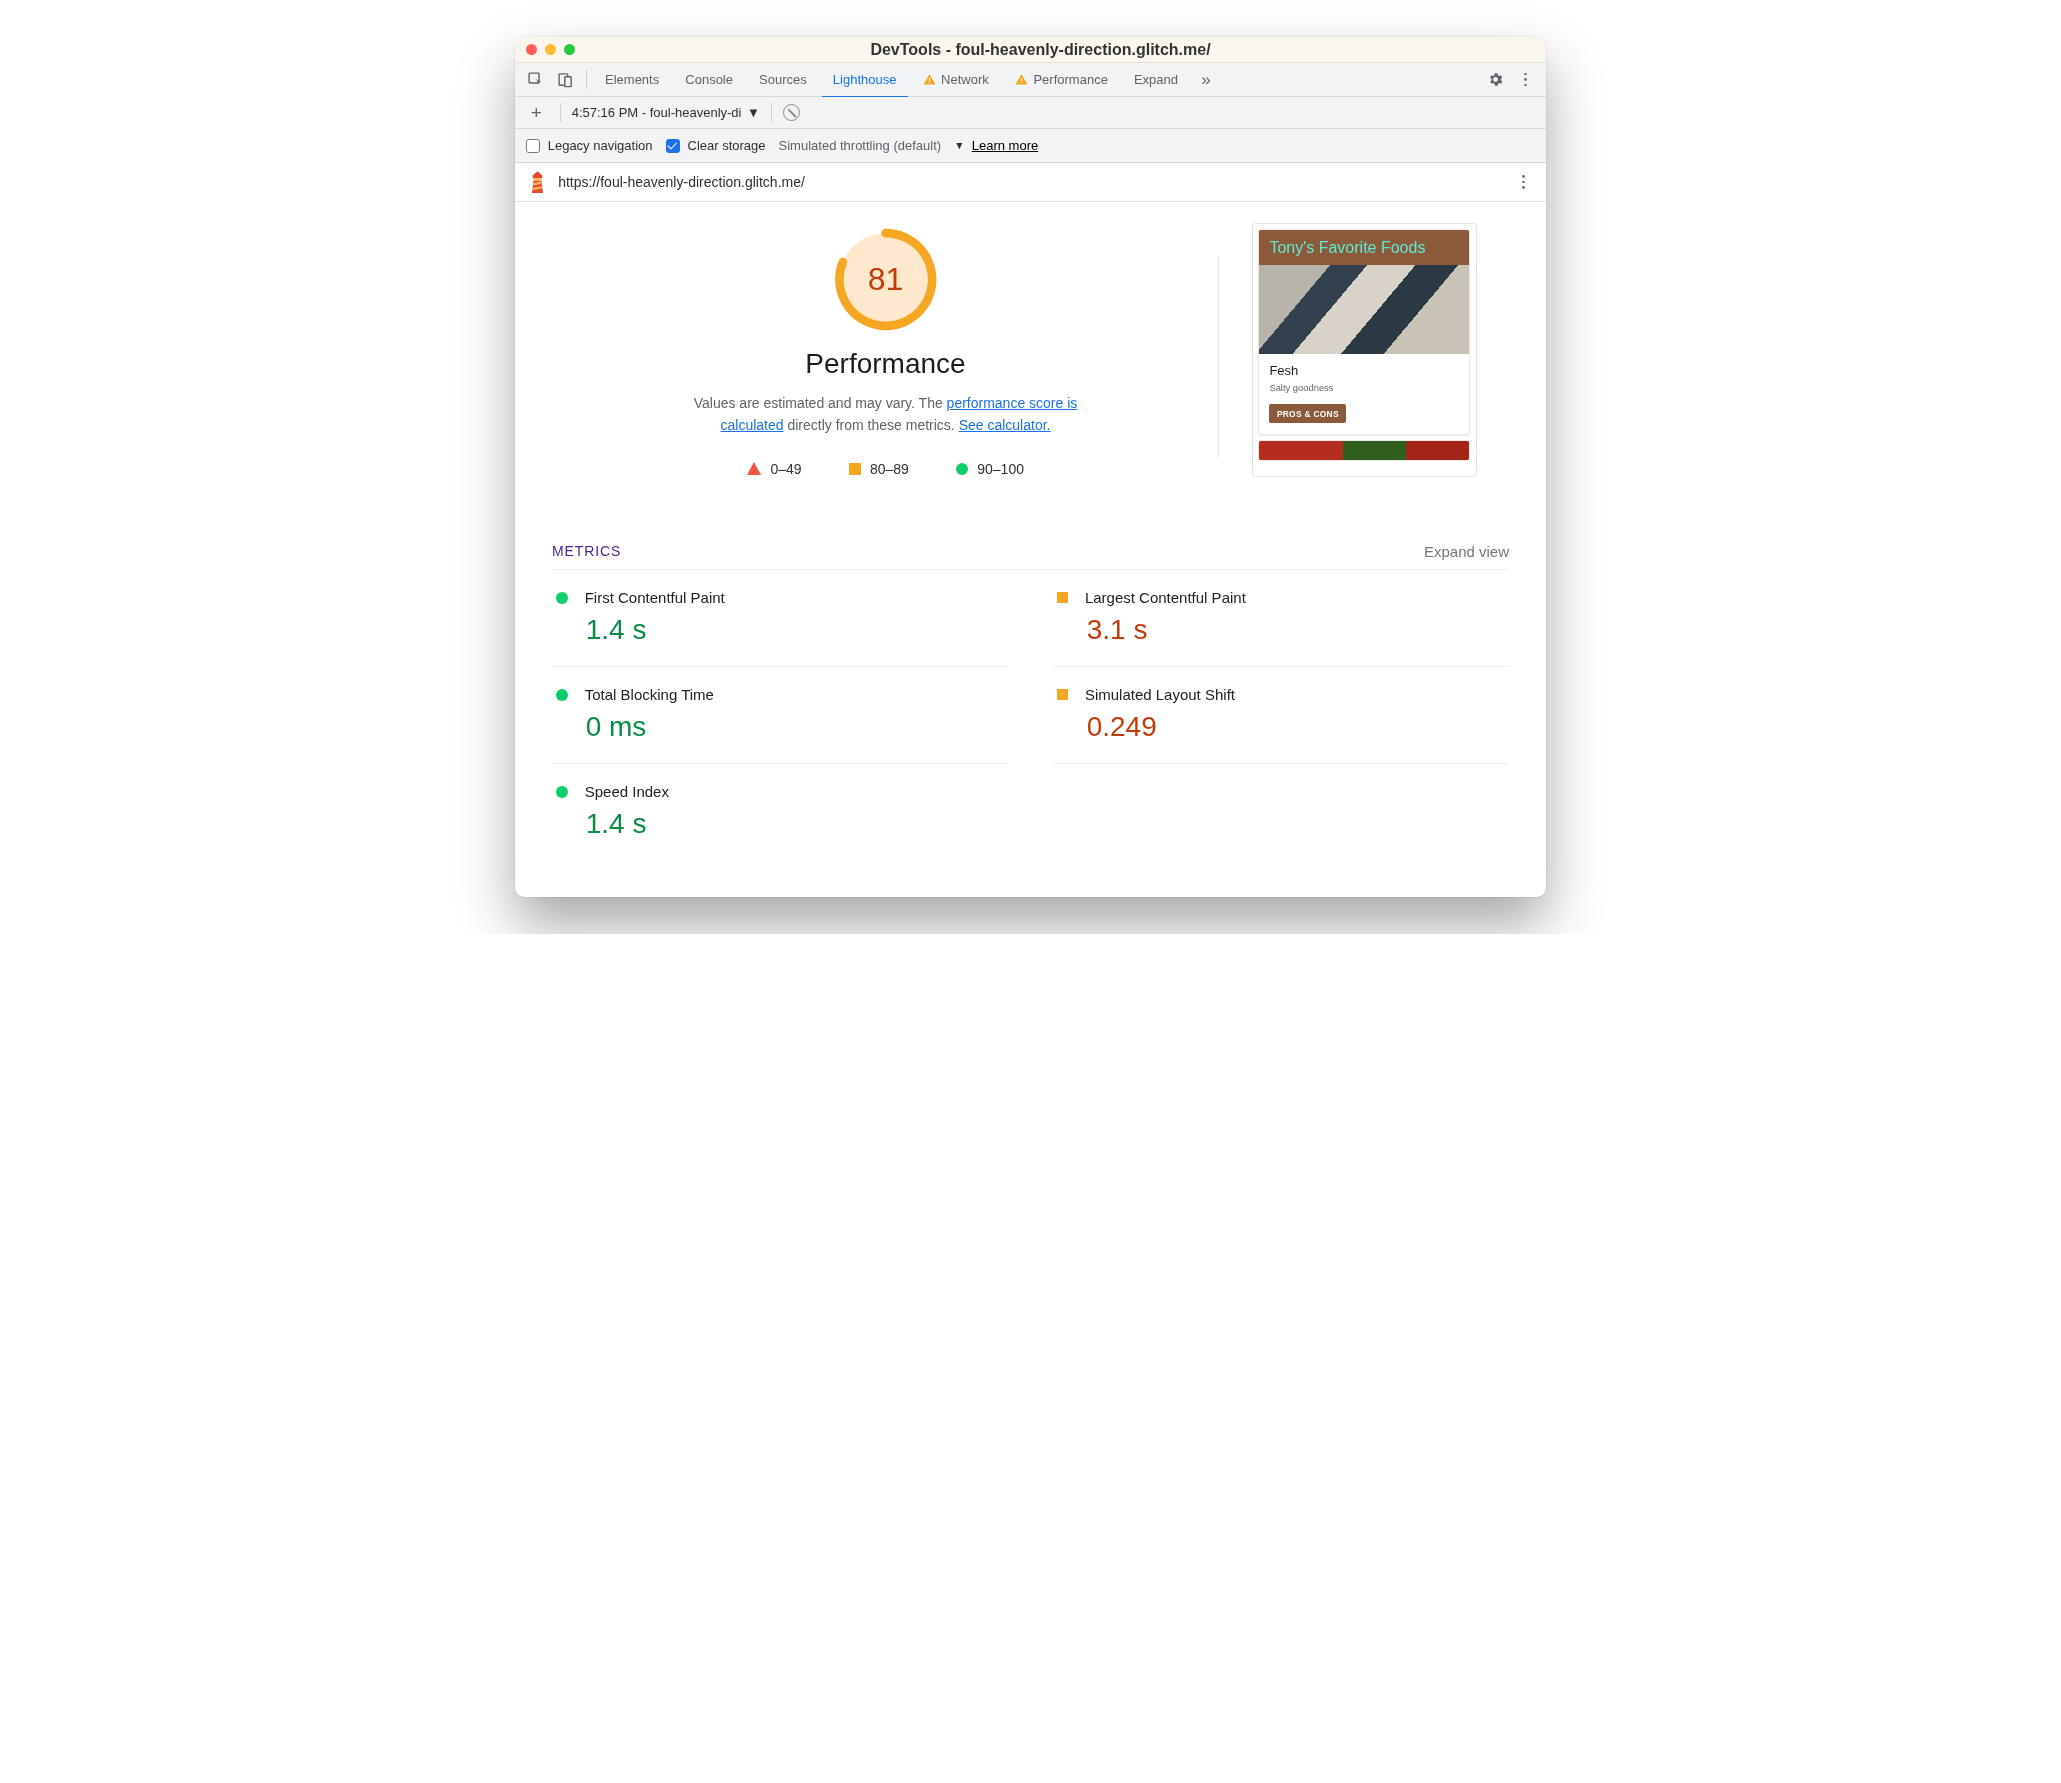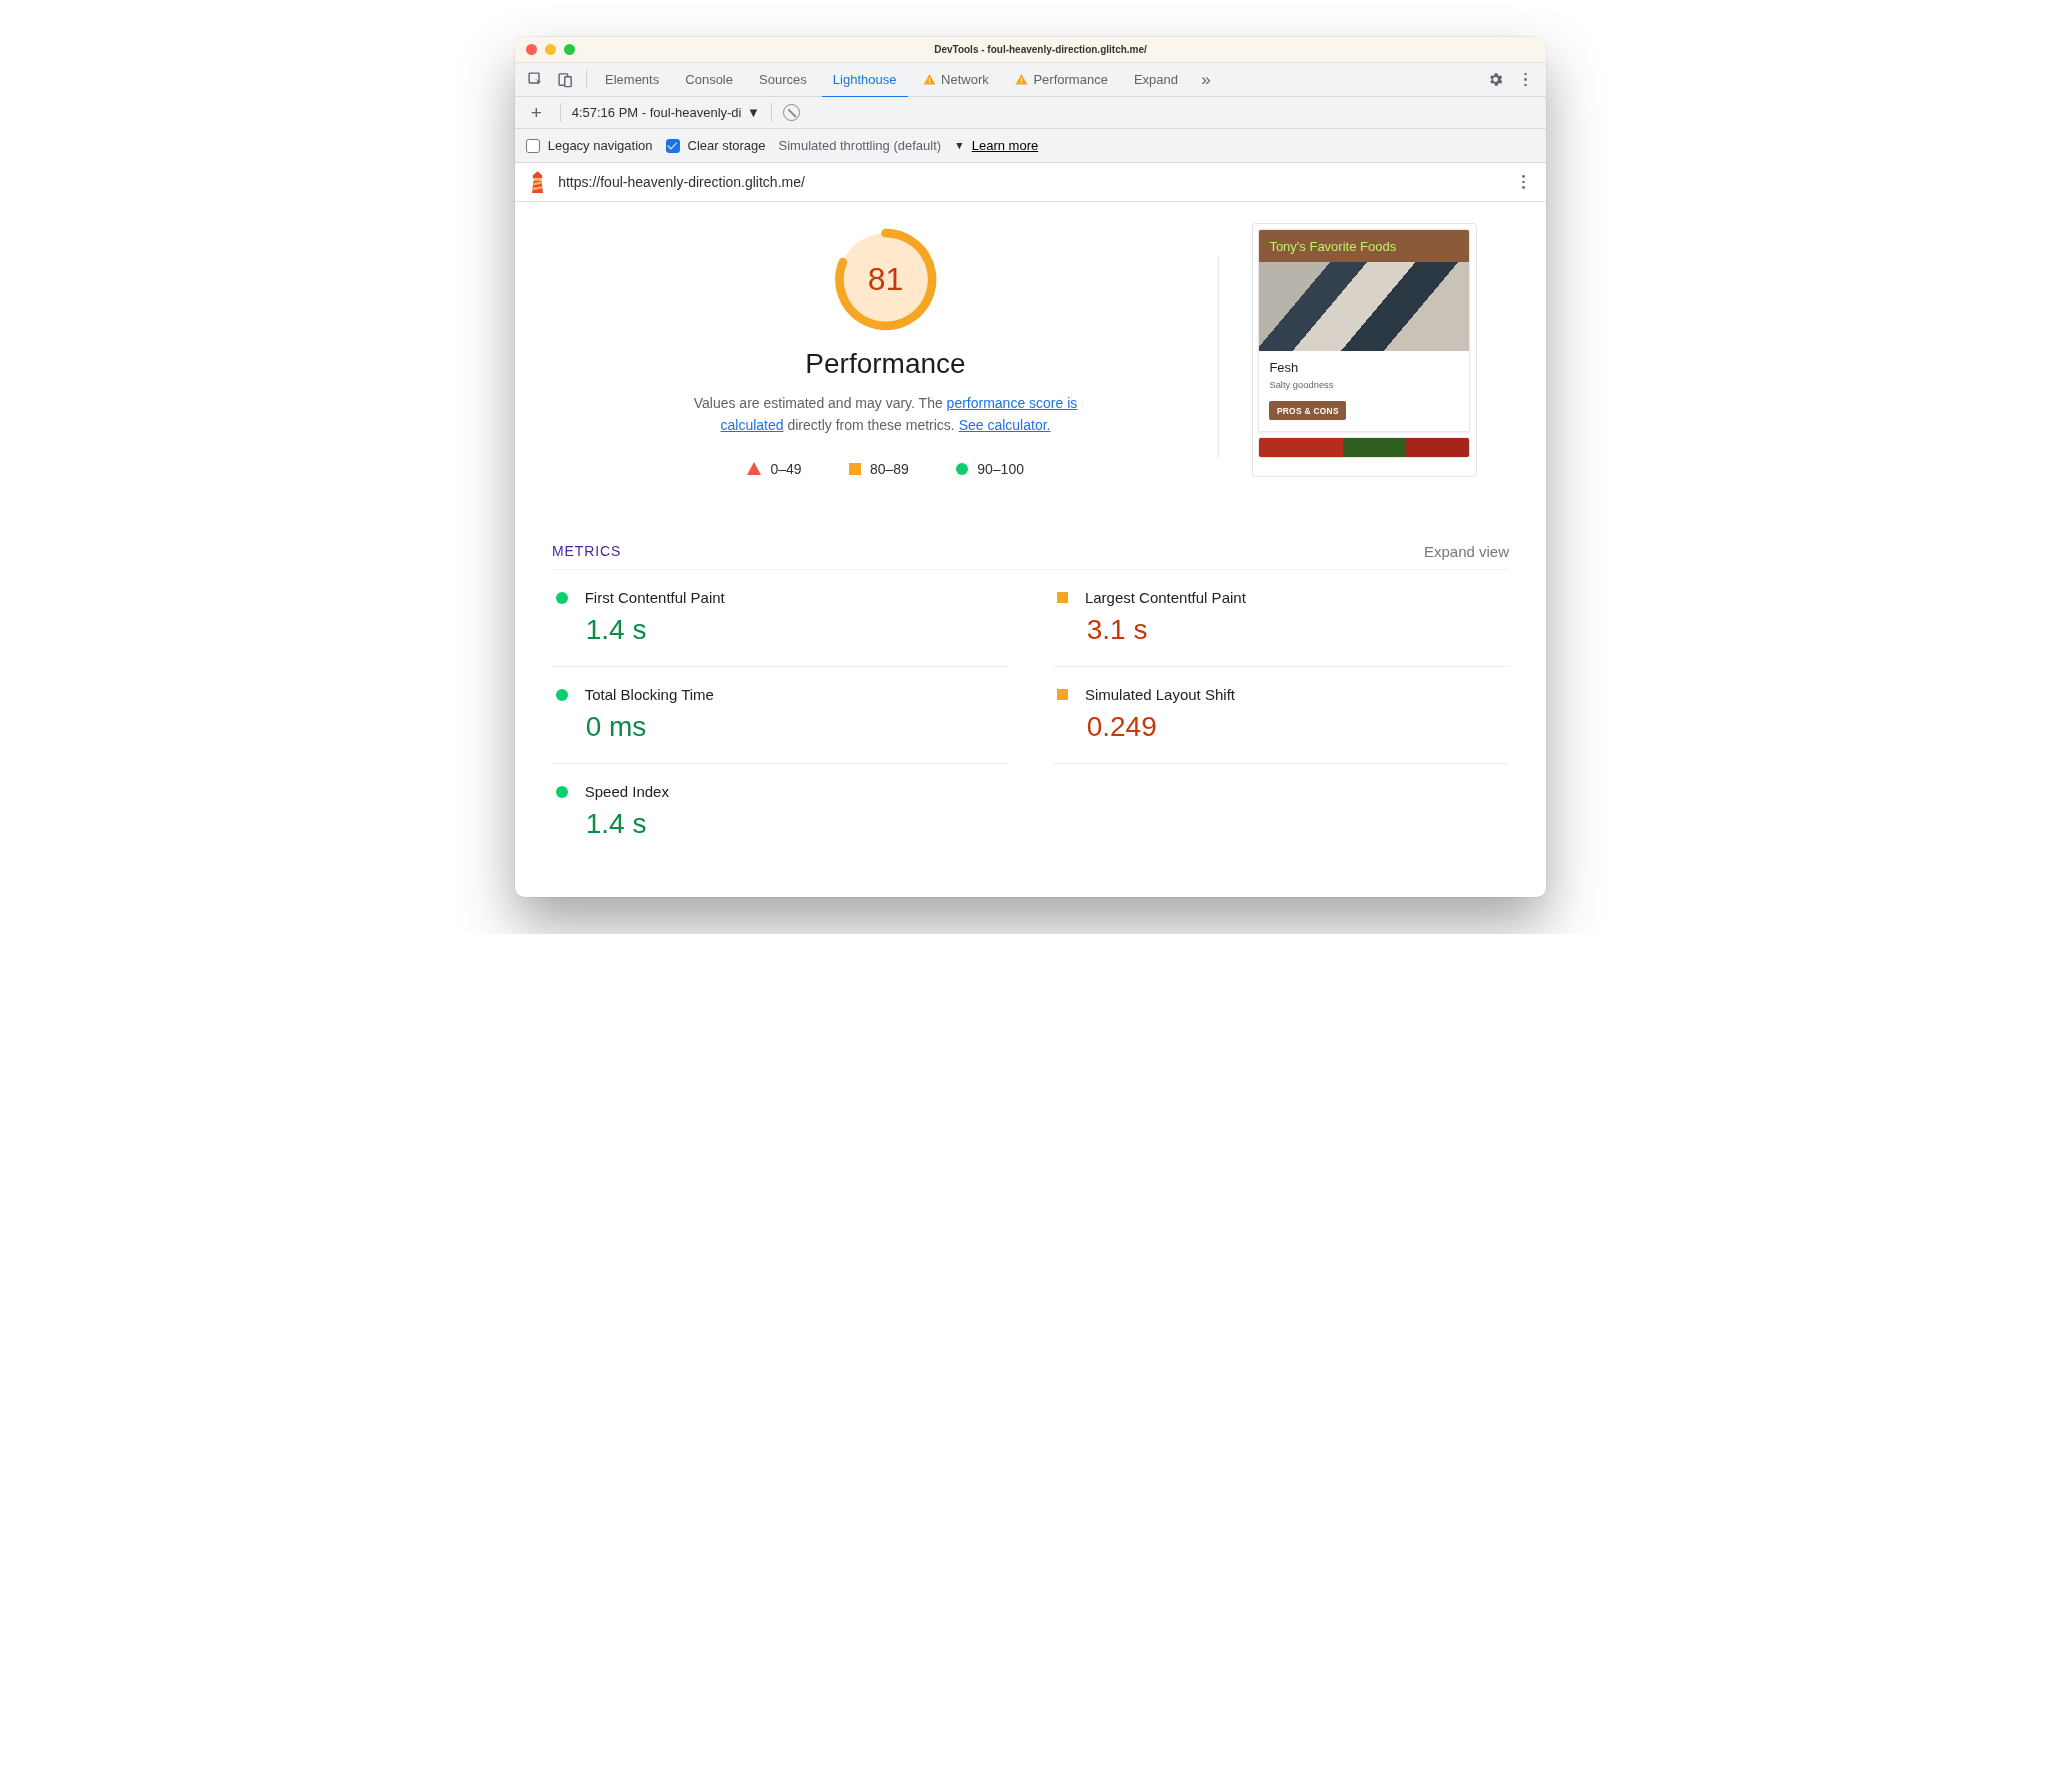--- a/index.html
+++ b/index.html
@@ -23,21 +23,21 @@
     height: 26px;
     background: #faf6ee;
     display: flex;
     align-items: center;
     position: relative;
     border-bottom: 0.9px solid #e6e2da;
   }
   .traffic { display:flex; gap:7.5px; position:absolute; left:11.2px; }
   .dot { width:11.2px; height:11.2px; border-radius:50%; }
   .dot.red{background:#ff5f57;} .dot.yellow{background:#febc2e;} .dot.green{background:#28c840;}
-  .titlebar-title { margin:16px auto; font-size:10px; font-weight:600; color:#333;padding-left:20px; }
+  .titlebar-title { margin:16px auto; font-size:16px; font-weight:600; color:#333;padding-left:20px; }
   
   .tabbar {
     height: 34px;
     background:#f1f3f4;
     border-bottom:0.9px solid #d7d9db;
     display:flex;
     align-items:center;
     padding:0 7.5px;
     gap:3.7px;
     font-size:13px;
@@ -92,21 +92,21 @@
   .hero-desc a{color:#1a73e8;text-decoration:underline;}
   .legend{display:flex;gap:47px;margin-top:24px;font-size:14px;color:#303030;}
   .legend-item{display:flex;align-items:center;gap:9.4px;}
   .tri{width:0;height:0;border-left:7.5px solid transparent;border-right:7.5px solid transparent;border-bottom:13px solid #ef5644;}
   .sq{width:12px;height:12px;background:#f5a623;}
   .circ{width:12px;height:12px;border-radius:50%;background:#0cce6b;}
   
   .hero-right{width:290px;display:flex;justify-content:center;padding-top:3.7px;}
   .thumb{width:225px;border:0.9px solid #e2e2e2;border-radius:3.7px;padding:5.6px;background:#fff;display:flex;flex-direction:column;gap:5.6px;}
   .card{border:0.9px solid #e8e8e8;border-radius:2.8px;overflow:hidden;background:#fff;box-shadow:0 0.9px 2.8px rgba(0,0,0,.08);}
-  .card-head{background:#8a5a3b;color:#bef264;padding:8.4px 10.3px;font-size:13px;font-weight:400;}
+  .card-head{background:#8a5a3b;color:#5eead4;padding:8.4px 10.3px;font-size:16px;font-weight:400;}
   .fish{height:89px;background:
     linear-gradient(130deg,#b8b3ab 0 25%, #33414f 25% 38%, #d8d2c8 38% 55%, #2b3944 55% 70%, #c9c2b6 70% 100%);
   }
   .card-body{padding:9.4px 10.3px 10.3px;}
   .card-title{font-size:13px;color:#222;margin-bottom:3.7px;}
   .card-sub{font-size:9.4px;color:#666;margin-bottom:9.4px;}
   .badge{display:inline-block;background:#8a5a3b;color:#fff;font-size:8.4px;font-weight:600;padding:4.7px 7.5px;border-radius:1.9px;letter-spacing:0.3px;}
   .veg{height:20.6px;background:linear-gradient(90deg,#b52d1f 0 40%,#2f5e1e 40% 70%,#a42417 70% 100%);border:0.9px solid #e8e8e8;border-radius:2.8px;}
   
   .metrics-head{display:flex;align-items:center;margin-top:66px;border-bottom:0.9px solid #eee;padding-bottom:9.4px;}

